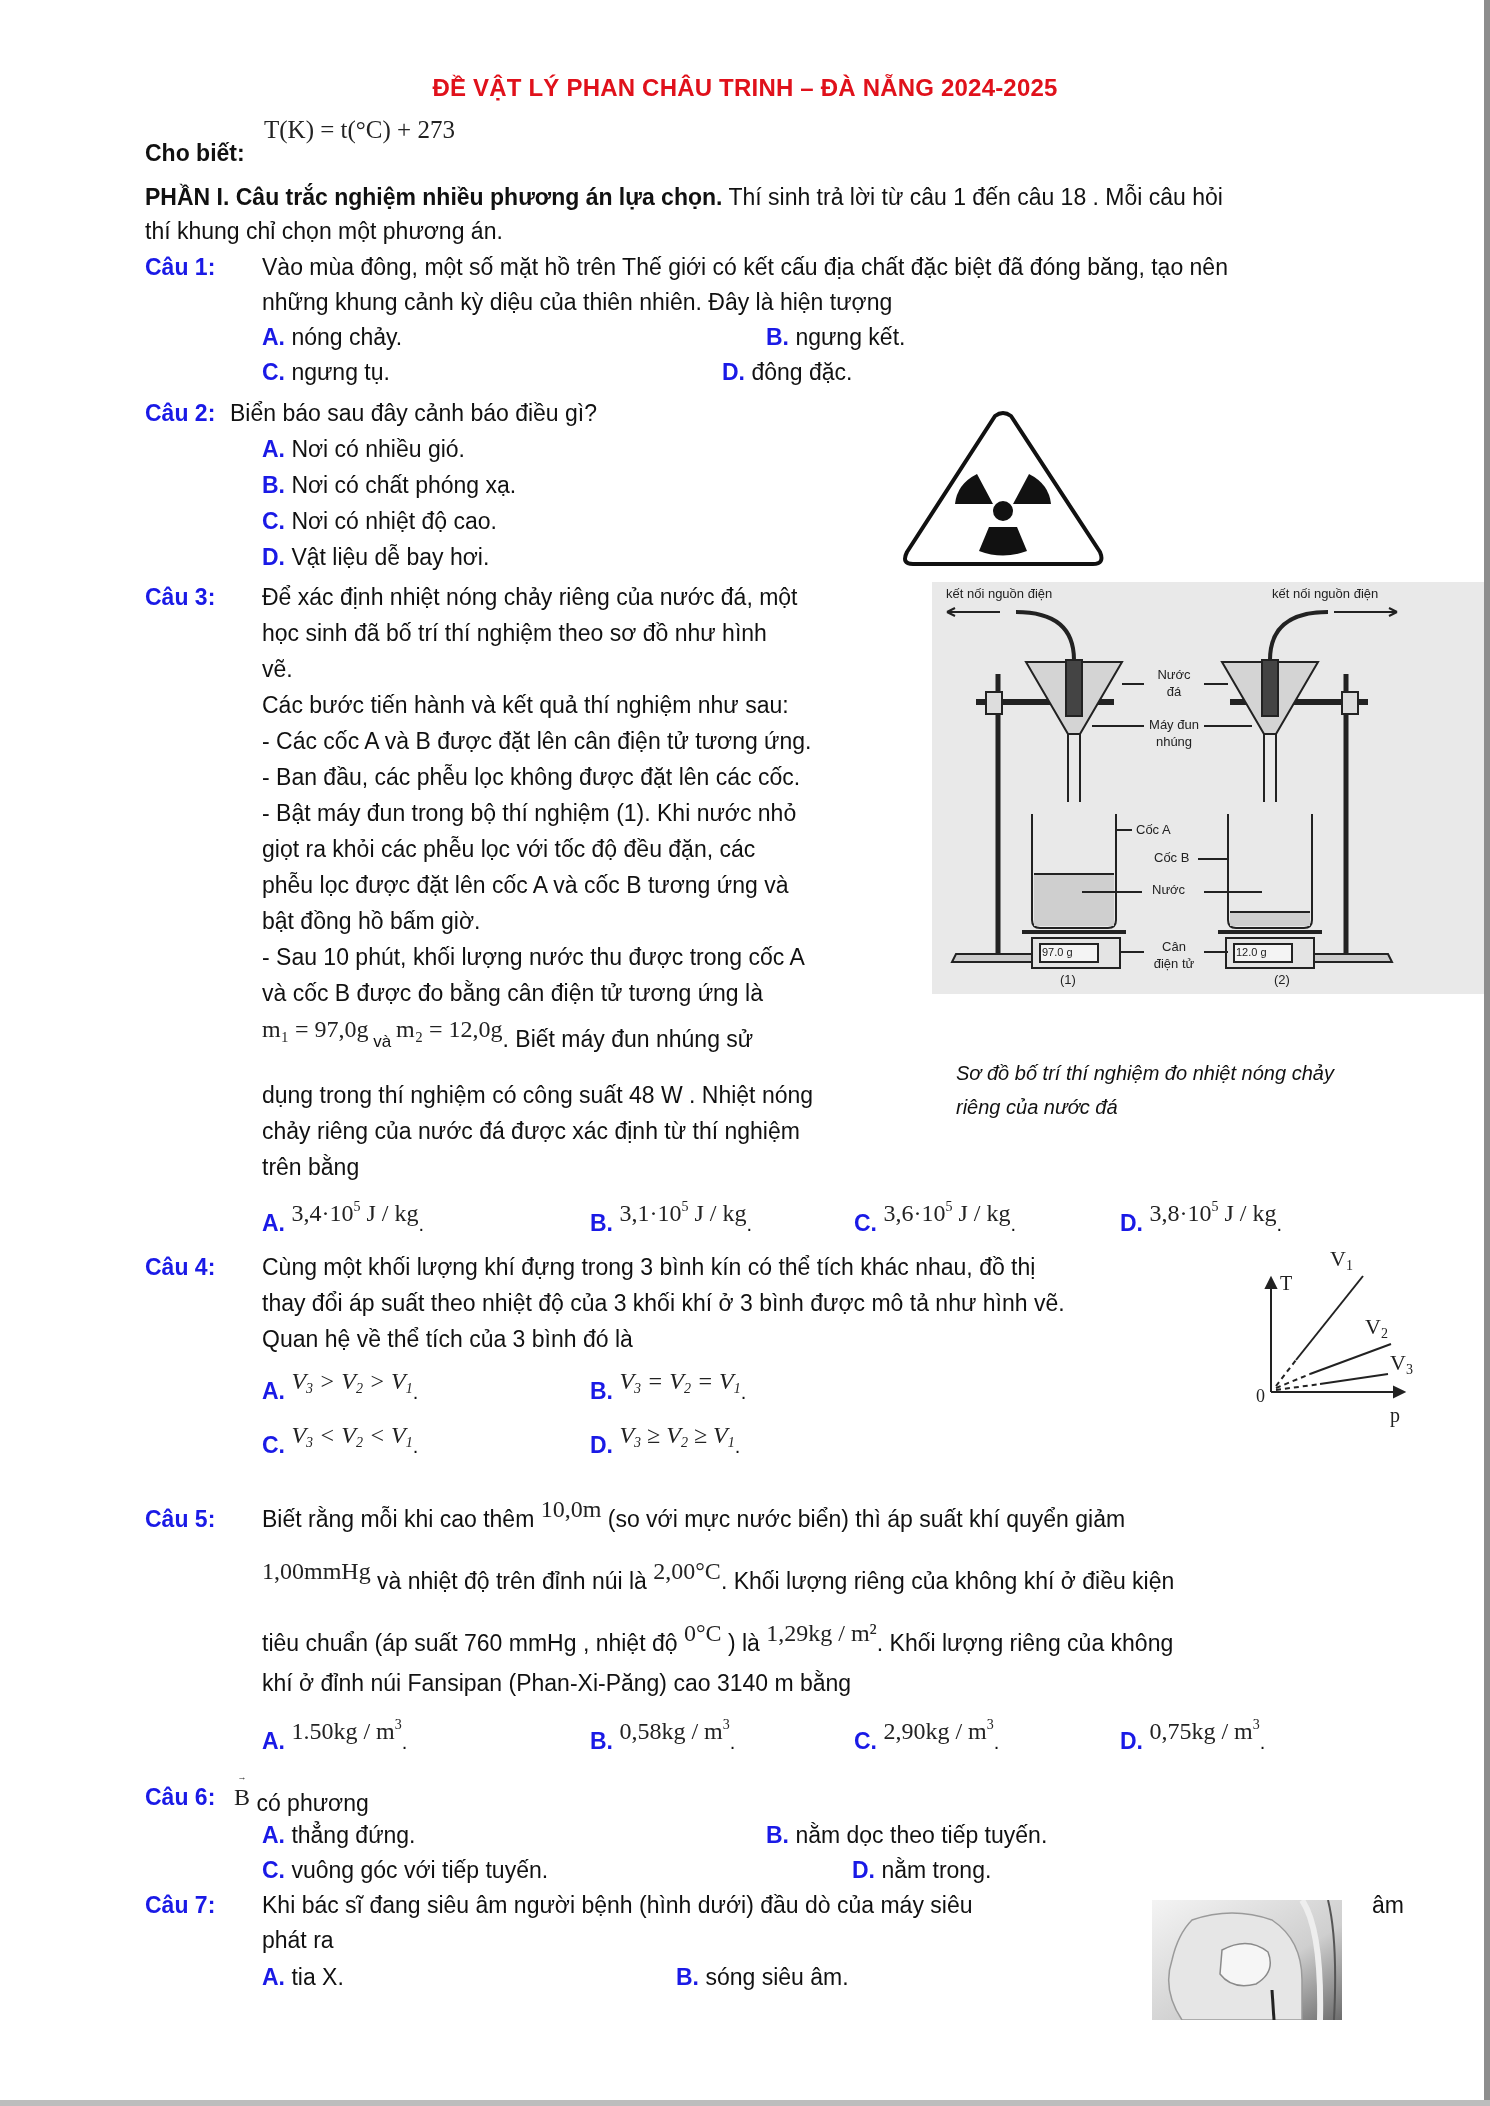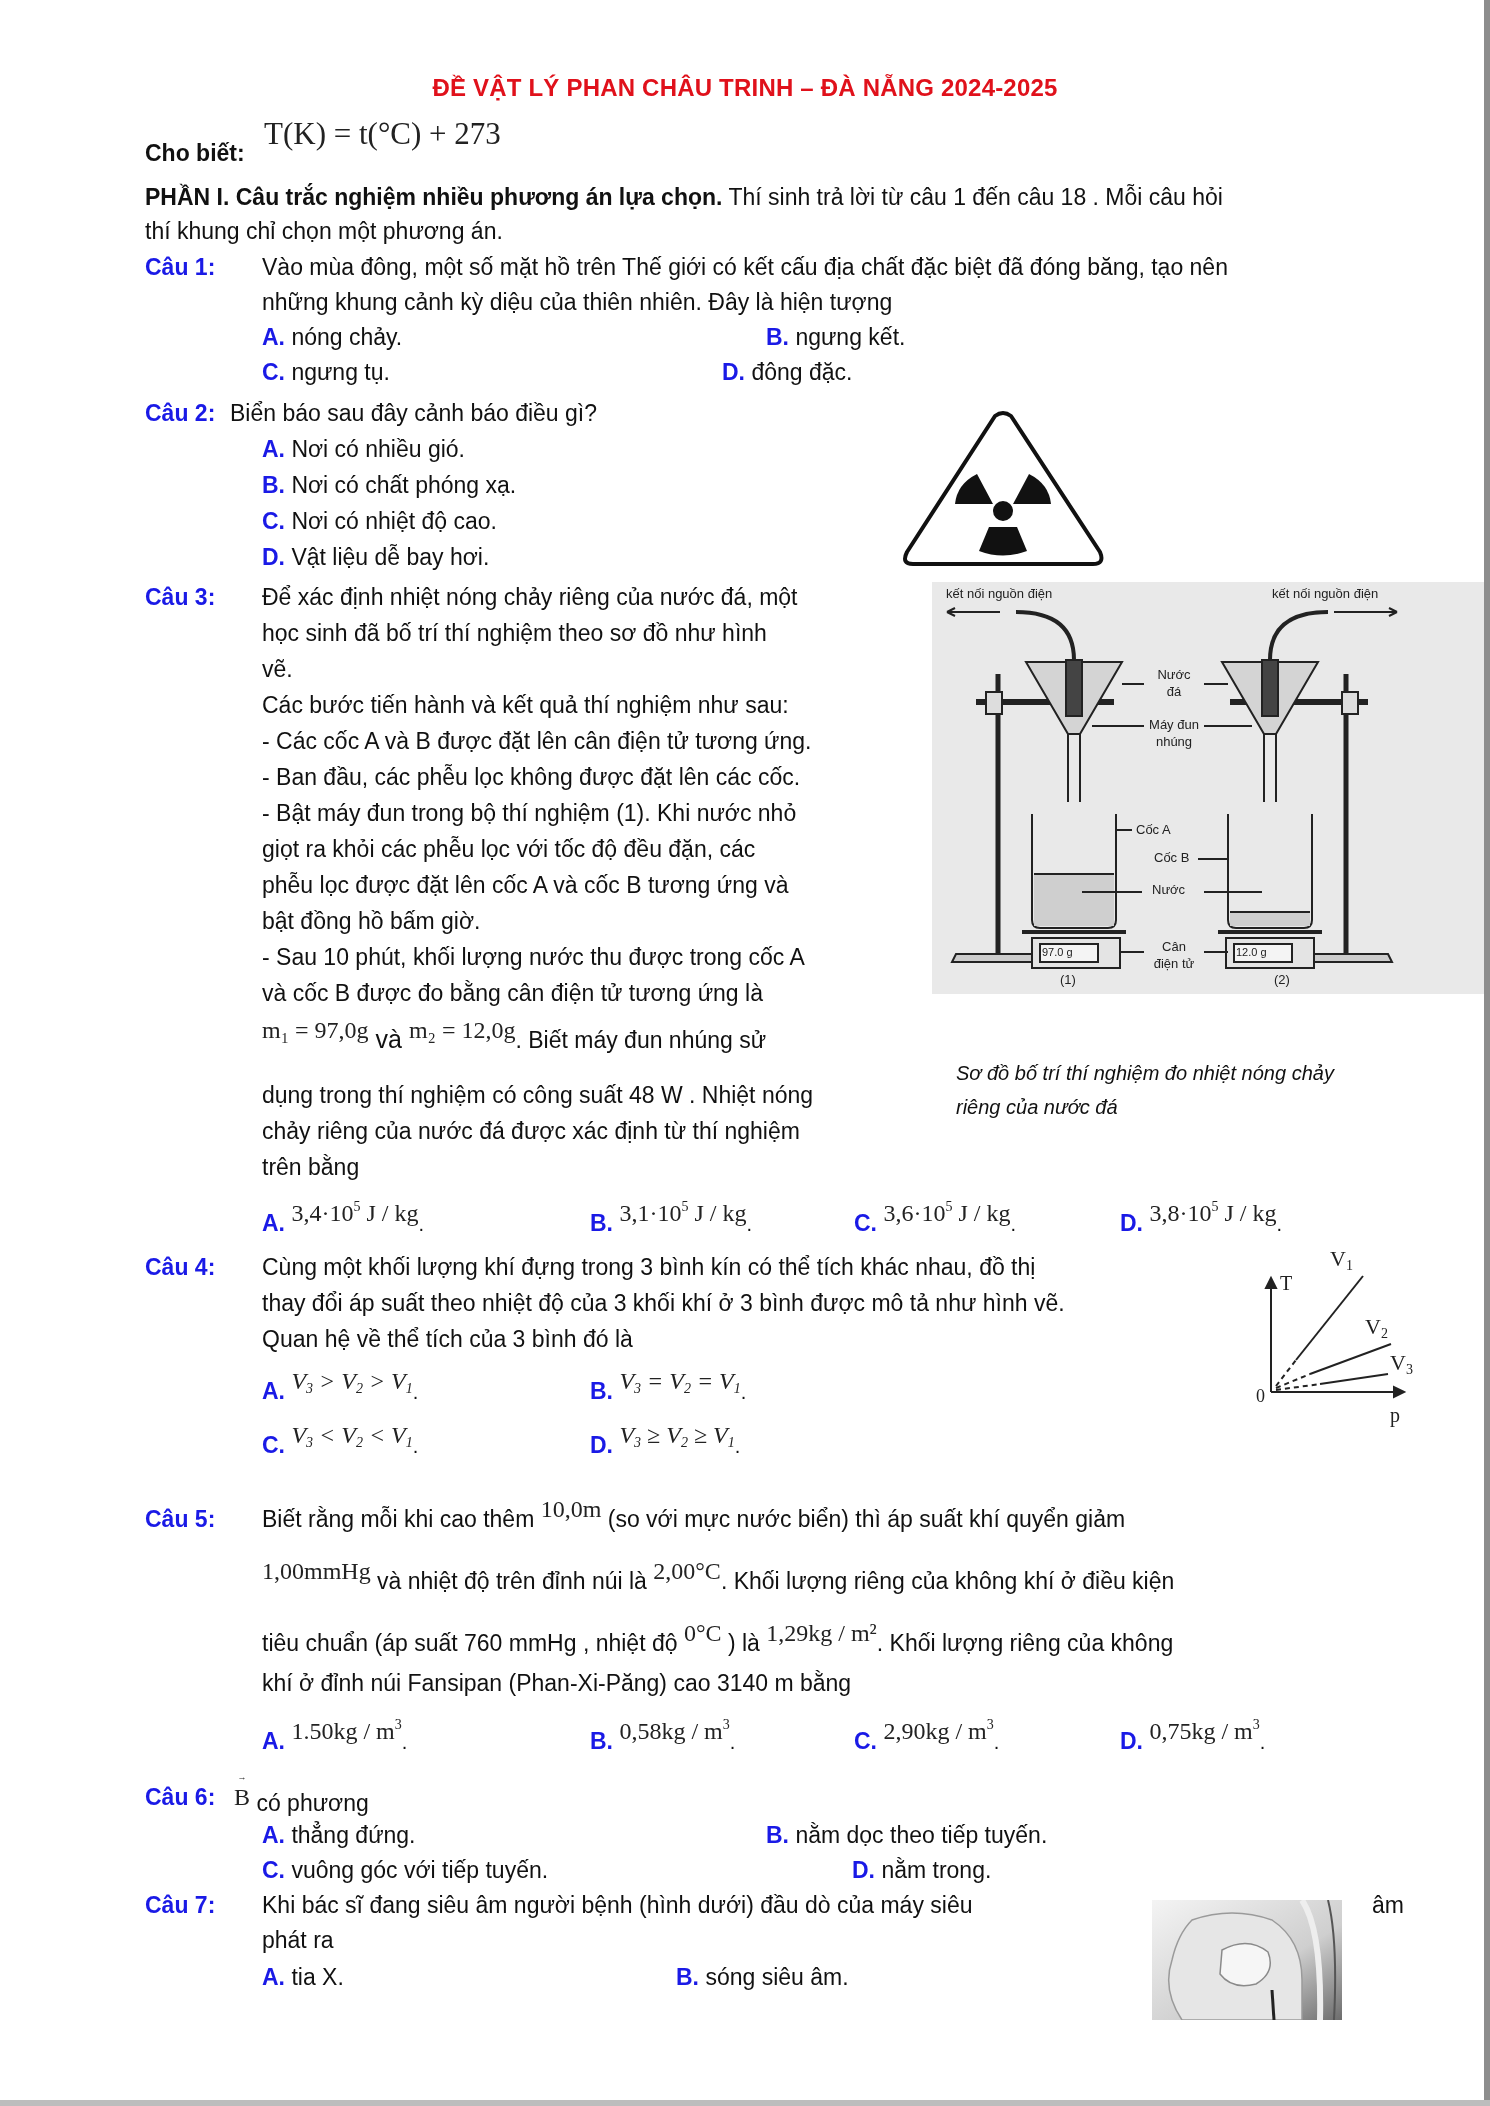--- a/index.html
+++ b/index.html
@@ -25,21 +25,21 @@
 </style>
 </head>
 <body>
 
 <div class="page-edge-right"></div>
 <div class="page-edge-bottom"></div>
 
 <div class="abs title" style="left:0; width:1490px; text-align:center; top:74px;">ĐỀ VẬT LÝ PHAN CHÂU TRINH – ĐÀ NẴNG 2024-2025</div>
 
 <div class="abs txt b" style="left:145px; top:136px;">Cho biết:</div>
-<div class="abs math" style="left:264px; top:116px; font-size:31px;">T(K) = t(°C) + 273</div>
+<div class="abs math" style="left:264px; top:116px; font-size:25px;">T(K) = t(°C) + 273</div>
 
 <div class="abs txt" style="left:145px; top:180px;">
   <span class="b">PHẦN I. Câu trắc nghiệm nhiều phương án lựa chọn.</span><span> Thí sinh trả lời từ câu 1 đến câu 18 . Mỗi câu hỏi</span>
 </div>
 <div class="abs txt" style="left:145px; top:214px;">thí khung chỉ chọn một phương án.</div>
 
 <div>
   <div class="abs q" style="left:145px; top:250px; line-height:34px;">Câu 1:</div>
   <div class="abs txt" style="left:262px; top:250px;">Vào mùa đông, một số mặt hồ trên Thế giới có kết cấu địa chất đặc biệt đã đóng băng, tạo nên</div>
   <div class="abs txt" style="left:262px; top:285px;">những khung cảnh kỳ diệu của thiên nhiên. Đây là hiện tượng</div>
@@ -74,21 +74,21 @@
   <div class="abs txt" style="left:262px; top:688px;">Các bước tiến hành và kết quả thí nghiệm như sau:</div>
   <div class="abs txt" style="left:262px; top:724px;">- Các cốc A và B được đặt lên cân điện tử tương ứng.</div>
   <div class="abs txt" style="left:262px; top:760px;">- Ban đầu, các phễu lọc không được đặt lên các cốc.</div>
   <div class="abs txt" style="left:262px; top:796px;">- Bật máy đun trong bộ thí nghiệm (1). Khi nước nhỏ</div>
   <div class="abs txt" style="left:262px; top:832px;">giọt ra khỏi các phễu lọc với tốc độ đều đặn, các</div>
   <div class="abs txt" style="left:262px; top:868px;">phễu lọc được đặt lên cốc A và cốc B tương ứng và</div>
   <div class="abs txt" style="left:262px; top:904px;">bật đồng hồ bấm giờ.</div>
   <div class="abs txt" style="left:262px; top:940px;">- Sau 10 phút, khối lượng nước thu được trong cốc A</div>
   <div class="abs txt" style="left:262px; top:976px;">và cốc B được đo bằng cân điện tử tương ứng là</div>
   <div class="abs txt" style="left:262px; top:1022px;">
-    <span class="math" style="position:relative; top:-10px;">m₁ = 97,0g</span><span style="font-size:25px;"> và </span><span class="math" style="position:relative; top:-10px;">m₂ = 12,0g</span><span>. Biết máy đun nhúng sử</span>
+    <span class="math" style="position:relative; top:-10px;">m₁ = 97,0g</span><span style="font-size:17px;"> và </span><span class="math" style="position:relative; top:-10px;">m₂ = 12,0g</span><span>. Biết máy đun nhúng sử</span>
   </div>
   <div class="abs txt" style="left:262px; top:1078px;">dụng trong thí nghiệm có công suất 48 W . Nhiệt nóng</div>
   <div class="abs txt" style="left:262px; top:1114px;">chảy riêng của nước đá được xác định từ thí nghiệm</div>
   <div class="abs txt" style="left:262px; top:1150px;">trên bằng</div>
 
   <div class="abs txt" style="left:262px; top:1200px;"><span class="opt">A.</span> <span class="math" style="position:relative; top:-10px;"><span>3,4·10</span><sup class="s">5</sup><span> J / kg</span></span><span class="dot">.</span></div>
   <div class="abs txt" style="left:590px; top:1200px;"><span class="opt">B.</span> <span class="math" style="position:relative; top:-10px;"><span>3,1·10</span><sup class="s">5</sup><span> J / kg</span></span><span class="dot">.</span></div>
   <div class="abs txt" style="left:854px; top:1200px;"><span class="opt">C.</span> <span class="math" style="position:relative; top:-10px;"><span>3,6·10</span><sup class="s">5</sup><span> J / kg</span></span><span class="dot">.</span></div>
   <div class="abs txt" style="left:1120px; top:1200px;"><span class="opt">D.</span> <span class="math" style="position:relative; top:-10px;"><span>3,8·10</span><sup class="s">5</sup><span> J / kg</span></span><span class="dot">.</span></div>
 

